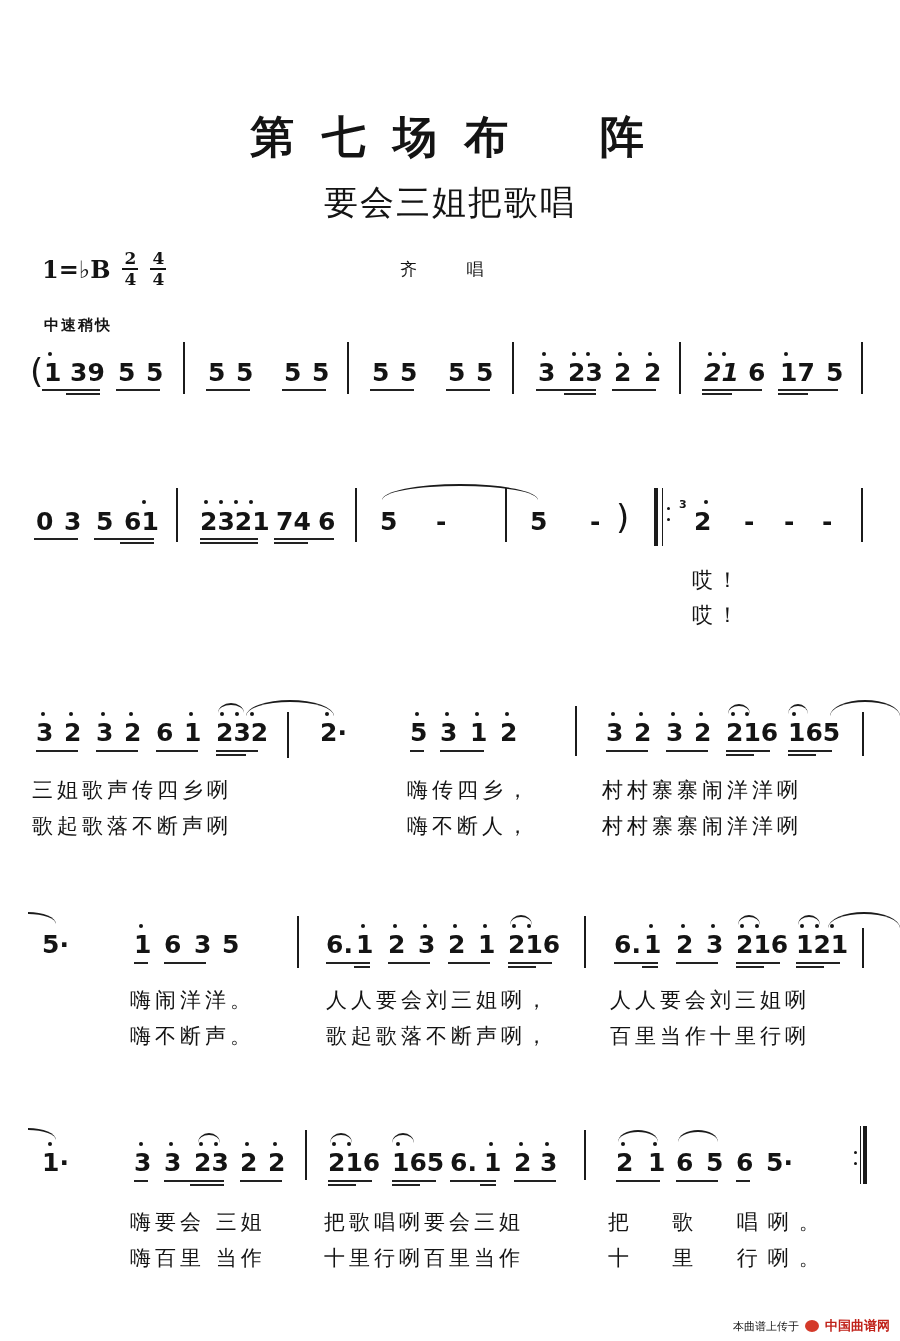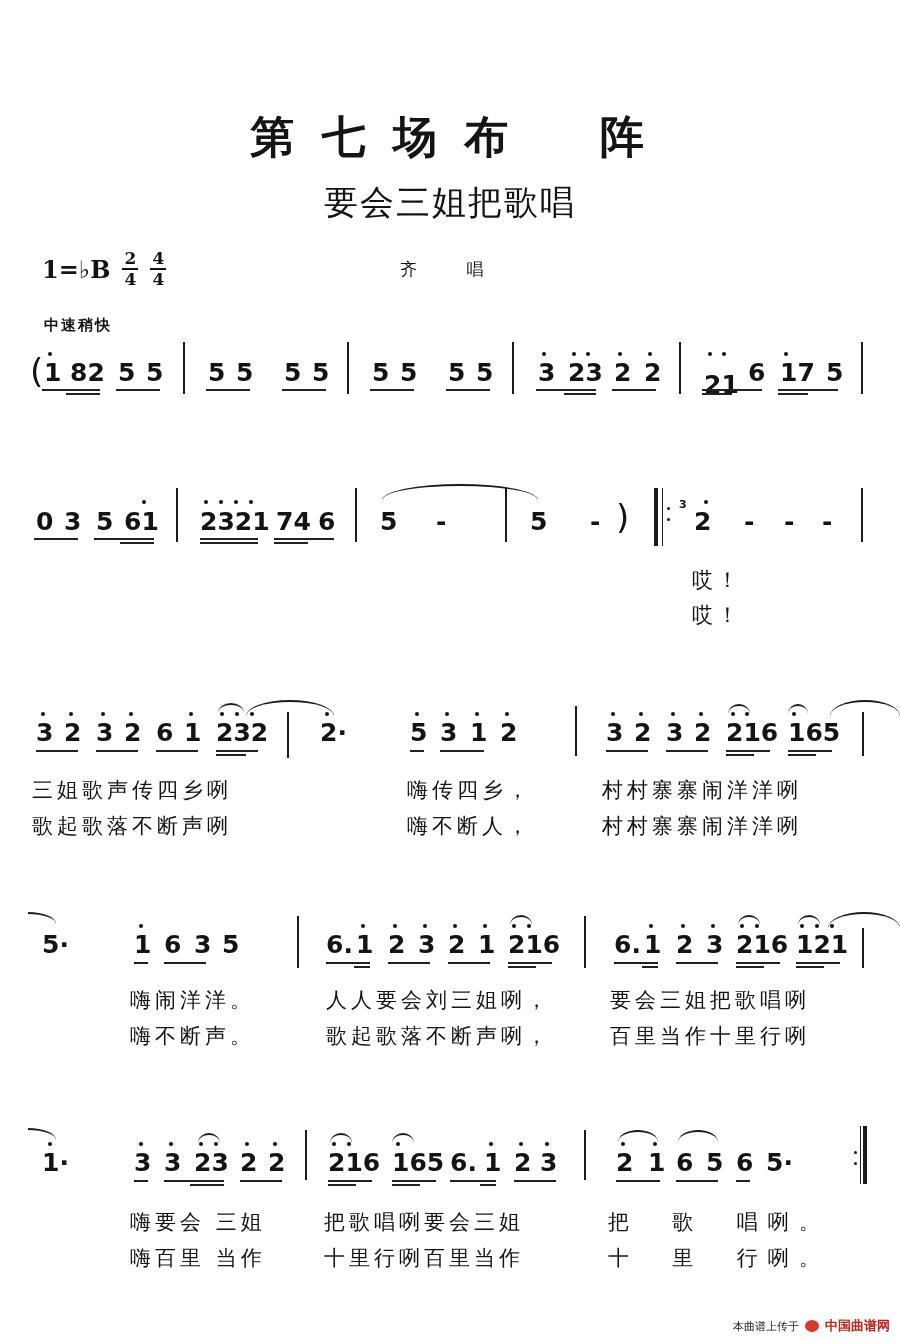--- a/index.html
+++ b/index.html
@@ -52,21 +52,21 @@
   </span>
 </div>
 <div class="abs mode">齐  唱</div>
 <div class="abs tempo">中速稍快</div>
 
 <div class="row" style="top:0;">
   <div class="paren" style="left:30px;top:354px;">(</div>
 
   <div class="note" style="left:44px;top:360px;">1</div>
     <div class="dot" style="left:48px;top:352px;"></div>
-  <div class="note" style="left:70px;top:360px;">82</div>
+  <div class="note" style="left:70px;top:360px;">39</div>
   <div class="note" style="left:118px;top:360px;">5</div>
   <div class="note" style="left:146px;top:360px;">5</div>
   <div class="ul" style="left:42px;top:389px;width:58px;"></div>
     <div class="ul" style="left:66px;top:393px;width:34px;"></div>
   <div class="ul" style="left:116px;top:389px;width:44px;"></div>
   <div class="bar-line" style="left:183px;top:342px;height:52px;"></div>
 
   <div class="note" style="left:208px;top:360px;">5</div>
   <div class="note" style="left:236px;top:360px;">5</div>
   <div class="note" style="left:284px;top:360px;">5</div>
@@ -90,21 +90,21 @@
     <div class="dot" style="left:586px;top:352px;"></div>
   <div class="note" style="left:614px;top:360px;">2</div>
     <div class="dot" style="left:618px;top:352px;"></div>
   <div class="note" style="left:644px;top:360px;">2</div>
     <div class="dot" style="left:648px;top:352px;"></div>
   <div class="ul" style="left:536px;top:389px;width:60px;"></div>
     <div class="ul" style="left:564px;top:393px;width:32px;"></div>
   <div class="ul" style="left:612px;top:389px;width:44px;"></div>
   <div class="bar-line" style="left:679px;top:342px;height:52px;"></div>
 
-  <div class="note" style="left:704px;top:372px;">21</div>
+  <div class="note" style="left:704px;top:360px;font-style:italic;">21</div>
     <div class="dot" style="left:708px;top:352px;"></div>
     <div class="dot" style="left:722px;top:352px;"></div>
   <div class="note" style="left:748px;top:360px;">6</div>
   <div class="note" style="left:780px;top:360px;">17</div>
     <div class="dot" style="left:784px;top:352px;"></div>
   <div class="note" style="left:826px;top:360px;">5</div>
   <div class="ul" style="left:702px;top:389px;width:60px;"></div>
     <div class="ul" style="left:702px;top:393px;width:30px;"></div>
   <div class="ul" style="left:778px;top:389px;width:60px;"></div>
     <div class="ul" style="left:778px;top:393px;width:30px;"></div>
@@ -278,21 +278,21 @@
     <div class="ul" style="left:642px;top:966px;width:16px;"></div>
   <div class="ul" style="left:676px;top:962px;width:42px;"></div>
   <div class="ul" style="left:736px;top:962px;width:44px;"></div>
     <div class="ul" style="left:736px;top:966px;width:28px;"></div>
   <div class="ul" style="left:796px;top:962px;width:44px;"></div>
     <div class="ul" style="left:796px;top:966px;width:28px;"></div>
   <div class="bar-line" style="left:862px;top:928px;height:40px;"></div>
 
   <div class="lyric" style="left:130px;top:986px;">嗨闹洋洋。</div>
   <div class="lyric" style="left:326px;top:986px;">人人要会刘三姐咧，</div>
-  <div class="lyric" style="left:610px;top:986px;">要会三姐把歌唱咧</div>
+  <div class="lyric" style="left:610px;top:986px;">人人要会刘三姐咧</div>
   <div class="lyric" style="left:130px;top:1022px;">嗨不断声。</div>
   <div class="lyric" style="left:326px;top:1022px;">歌起歌落不断声咧，</div>
   <div class="lyric" style="left:610px;top:1022px;">百里当作十里行咧</div>
 </div>
 
 <div class="row">
   <div class="slur-arc" style="left:28px;top:1128px;width:28px;height:10px;border-radius:0 100% 0 0;"></div>
   <div class="note" style="left:42px;top:1150px;">1·</div>
     <div class="dot" style="left:48px;top:1142px;"></div>
   <div class="note" style="left:134px;top:1150px;">3</div>

